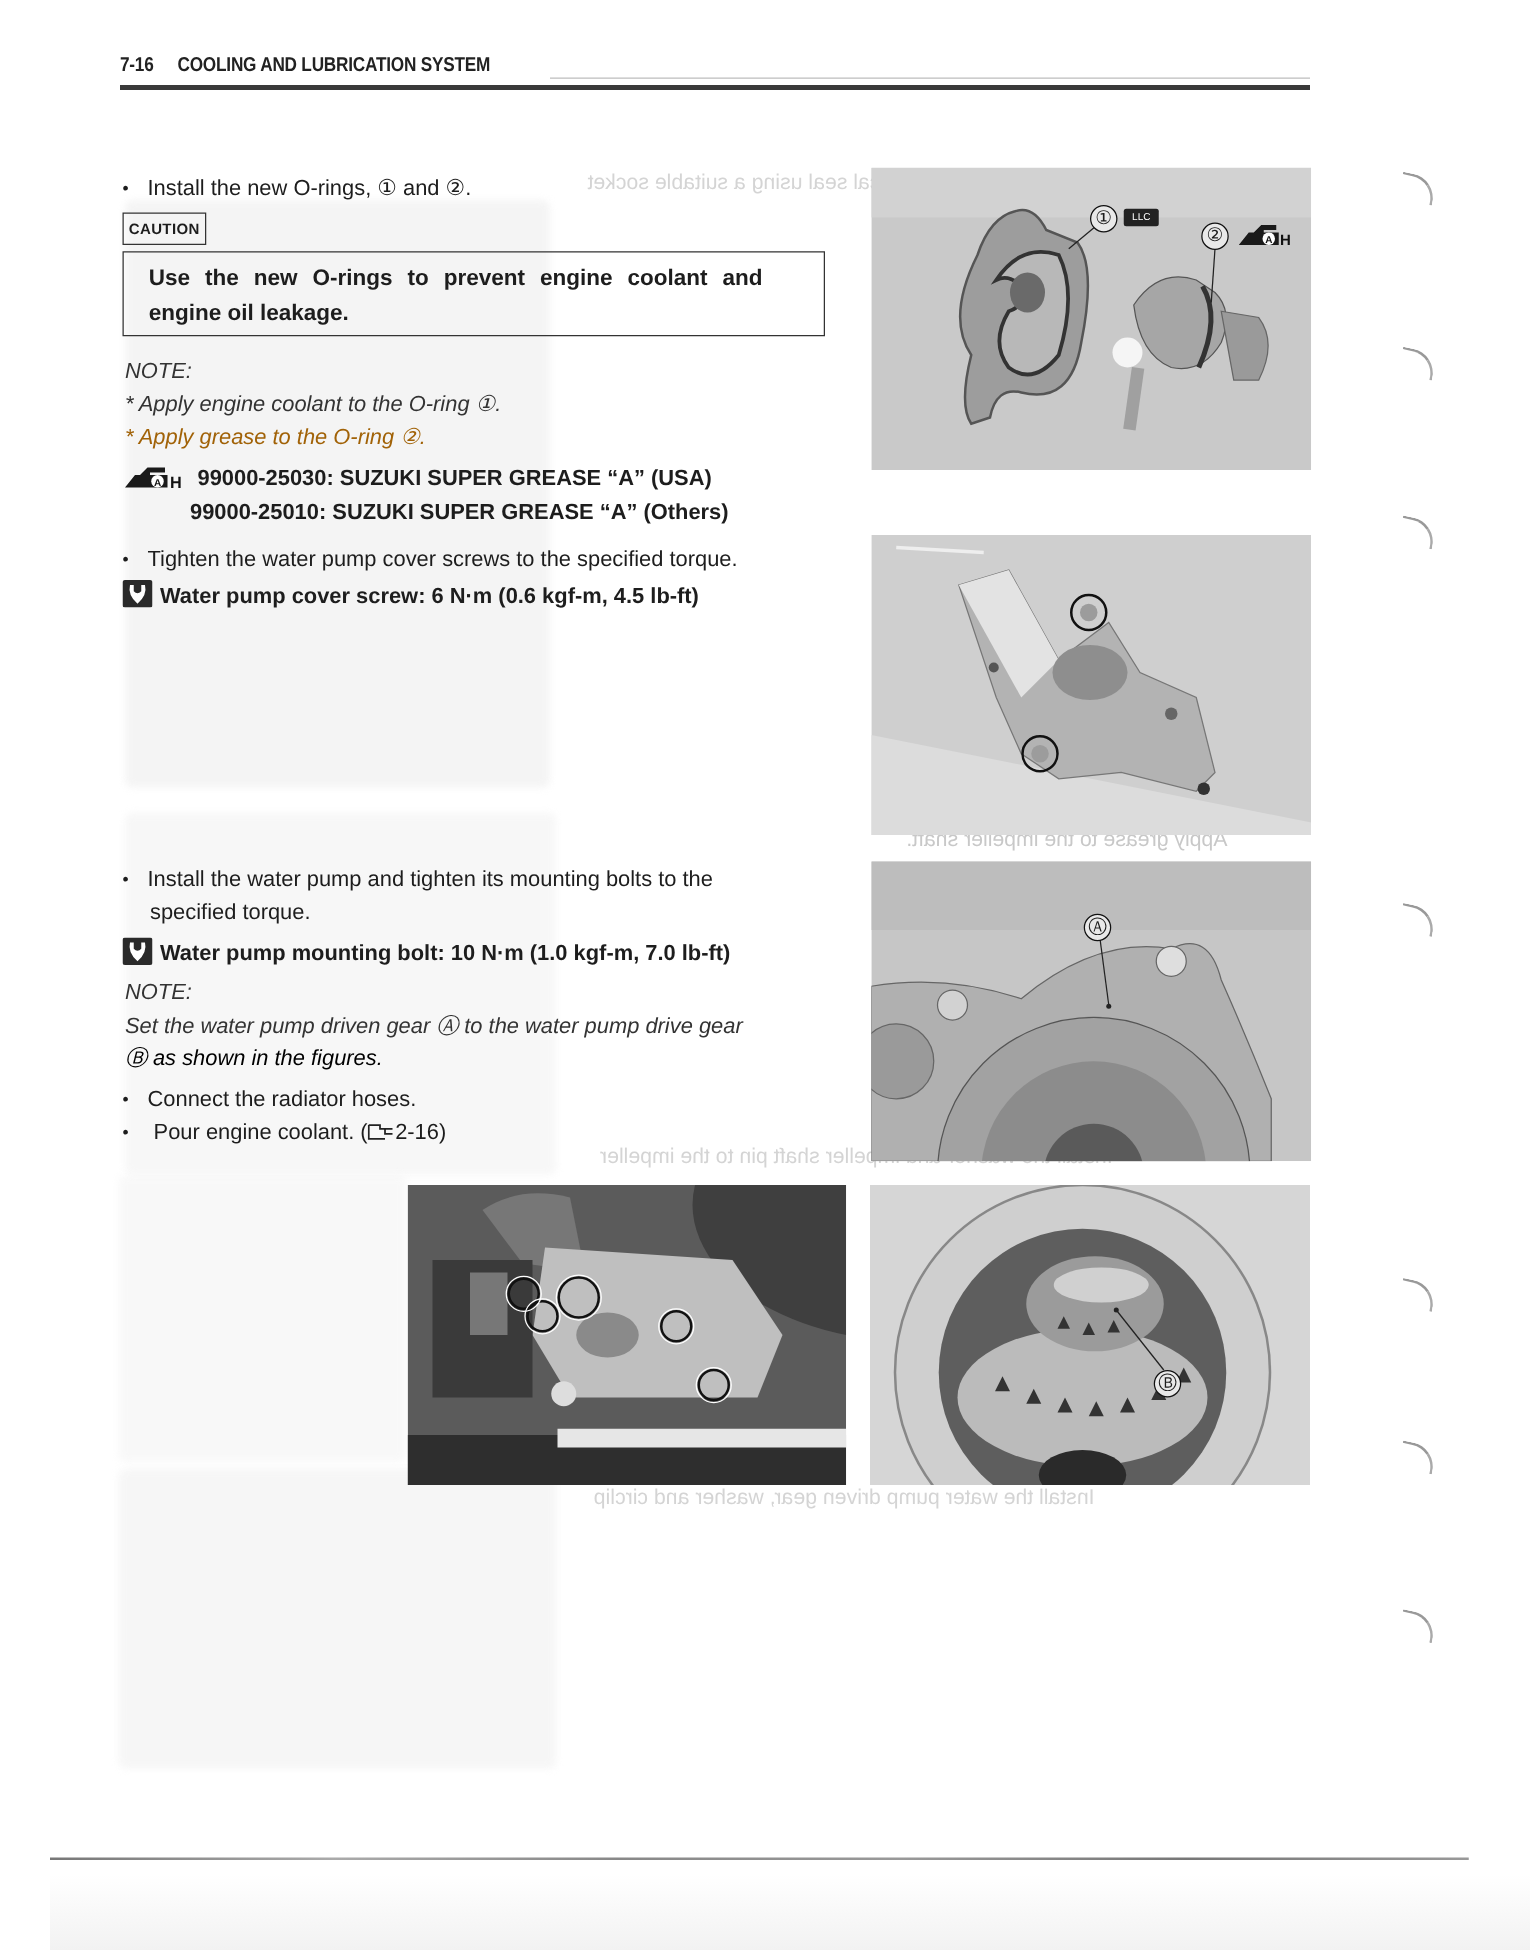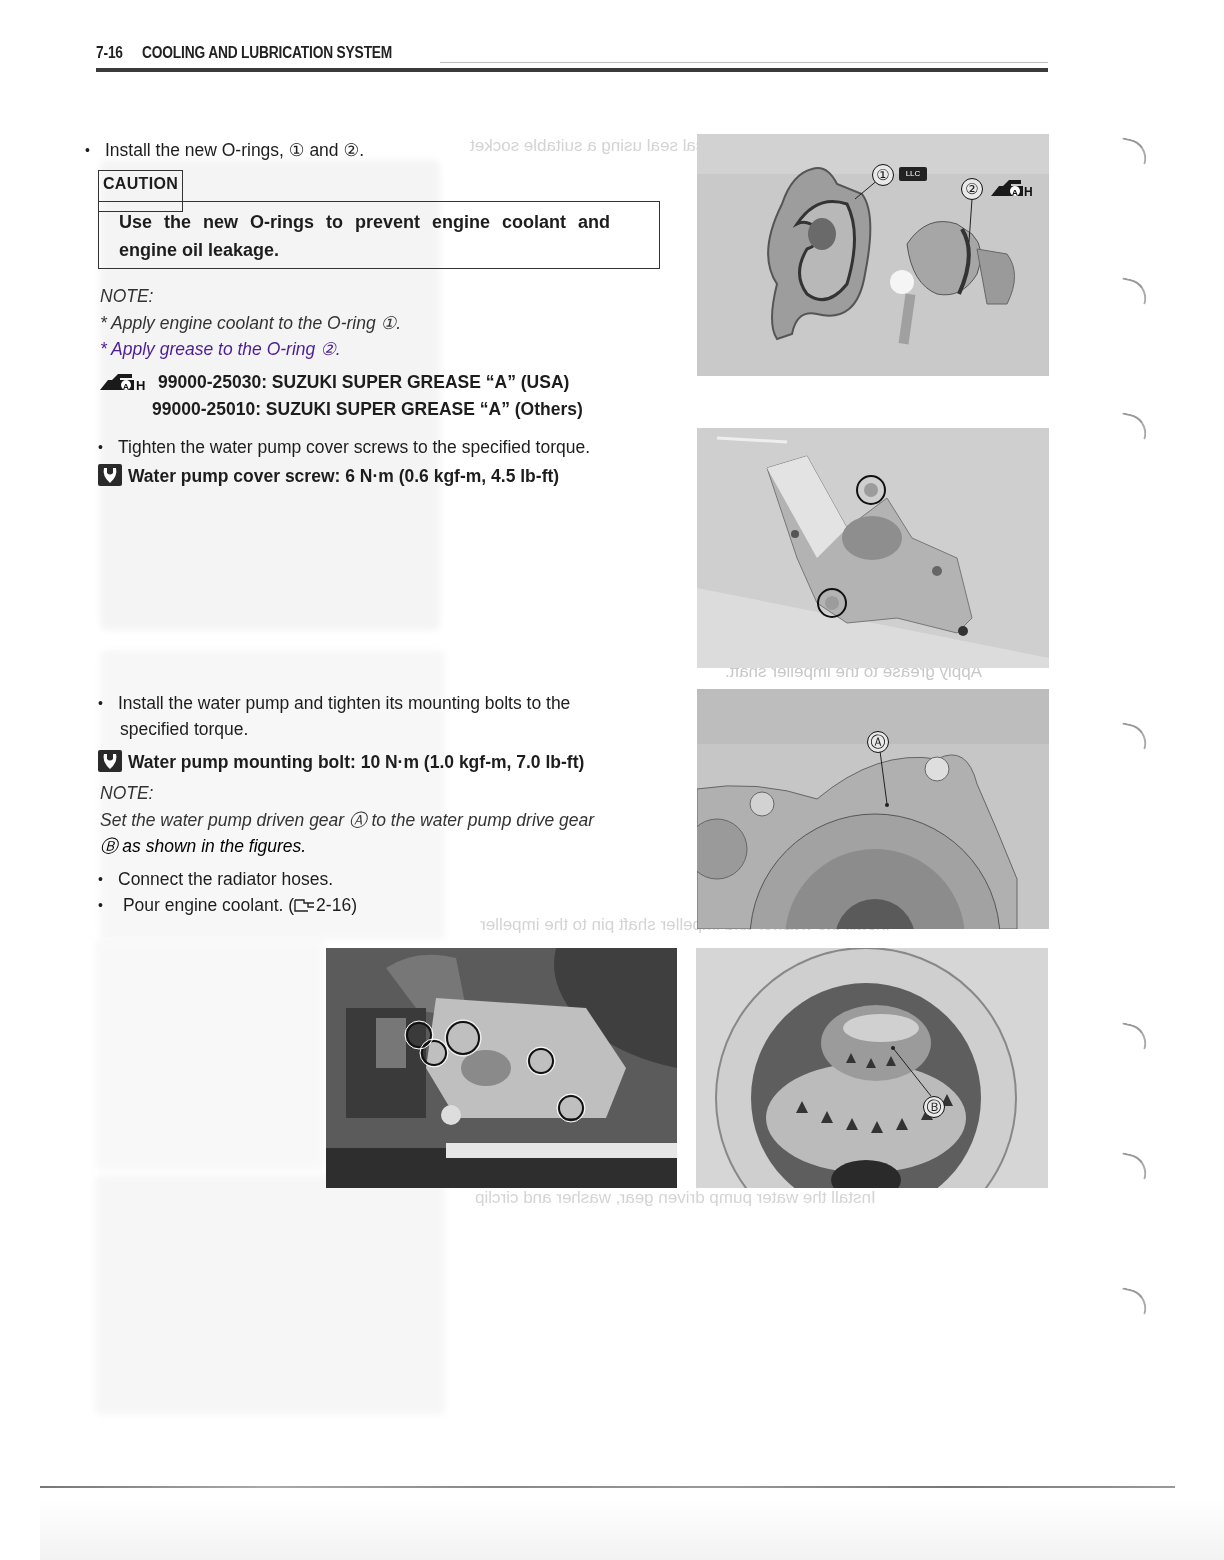--- a/index.html
+++ b/index.html
@@ -19,21 +19,21 @@
   .hdr { left:96px; top:44px; font-size:16px; font-weight:bold; letter-spacing:-0.2px; transform:scaleX(.86); transform-origin:left; color:#222; }
   .hdr .num { margin-right:18px; }
   .hdr-rule { left:96px; top:68px; width:952px; height:4px; background:#3a3a3a; }
   .hdr-rule2 { left:440px; top:62px; width:608px; height:1px; background:#bdbdbd; }
 
   .txt { font-size:17.5px; line-height:26px; white-space:nowrap; }
   .bullet::before { content:"•"; display:inline-block; width:20px; margin-left:-22px; font-size:14px; vertical-align:1px; }
   .it { font-style:italic; }
   .b { font-weight:bold; }
 
-  .caution-label { left:98px; top:170px; border:1.5px solid #333; padding:1px 4px 16px 4px; font-size:16px; font-weight:bold; letter-spacing:.3px; line-height:23px; }
+  .caution-label { left:98px; top:170px; border:1.5px solid #333; padding:1px 4px 0 4px; font-size:12px; font-weight:bold; letter-spacing:.3px; line-height:23px; }
   .caution-box { left:98px; top:201px; width:540px; height:66px; border:1.5px solid #333; padding:0 0 0 20px; }
   .caution-box .line { font-size:18px; font-weight:bold; line-height:28px; }
   .caution-box .l1 { margin-top:6px; word-spacing:7px; }
 
   .icon-box { display:inline-block; vertical-align:-4px; margin-right:8px; }
 
   
   .photo { position:absolute; overflow:hidden; }
   .photo svg { display:block; }
   .callout-circle { position:absolute; width:20px; height:20px; border:1.5px solid #111; border-radius:50%; background:#e9e9e9; font-size:15px; text-align:center; line-height:20px; font-weight:normal; }
@@ -55,31 +55,31 @@
 <div class="ghost-text" style="left:480px;top:915px;">Install the washer and impeller shaft pin to the impeller</div>
 <div class="ghost-text" style="left:475px;top:1188px;">Install the water pump driven gear, washer and circlip</div>
 
 <div class="abs hdr">
   <span class="num">7-16</span>
   <span>COOLING AND LUBRICATION SYSTEM</span>
 </div>
 <div class="abs hdr-rule2"></div>
 <div class="abs hdr-rule"></div>
 
-<div class="abs txt bullet" style="left:107px;top:137px;">Install the new O-rings, ① and ②.</div>
+<div class="abs txt bullet" style="left:120px;top:137px;">Install the new O-rings, ① and ②.</div>
 
 <div class="abs caution-label">CAUTION</div>
 <div class="abs caution-box">
   <div class="line l1">Use the new O-rings to prevent engine coolant and</div>
   <div class="line">engine oil leakage.</div>
 </div>
 
 <div class="abs txt it" style="left:100px;top:283px;color:#333">NOTE:</div>
 <div class="abs txt it" style="left:100px;top:310px;color:#333">* Apply engine coolant to the O-ring ①.</div>
-<div class="abs txt it" style="left:100px;top:336px;color:#4c1d95">* Apply grease to the O-ring ②.</div>
+<div class="abs txt it" style="left:100px;top:336px;color:#a16207">* Apply grease to the O-ring ②.</div>
 
 <div class="abs txt b" style="left:98px;top:369px;">
   <span class="icon-box">
     <svg width="52" height="22" viewBox="0 0 52 22">
       <path d="M2 20 L10 10 L14 10 L20 4 L34 4 L34 8 L22 8 L22 10 L36 10 L36 20 Z" fill="#1a1a1a"></path>
       <circle cx="28" cy="15" r="5" fill="#fff"></circle>
       <text x="28" y="18.5" font-size="8" text-anchor="middle" font-family="Liberation Sans, sans-serif" font-weight="bold" fill="#111">A</text>
       <text x="38" y="20" font-size="13" font-family="Liberation Sans, sans-serif" font-weight="bold" fill="#111">H</text>
     </svg>
   </span><span>99000-25030: SUZUKI SUPER GREASE “A” (USA)</span>

